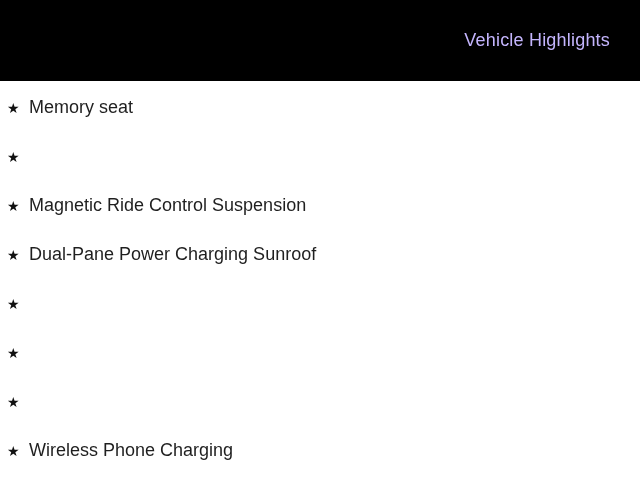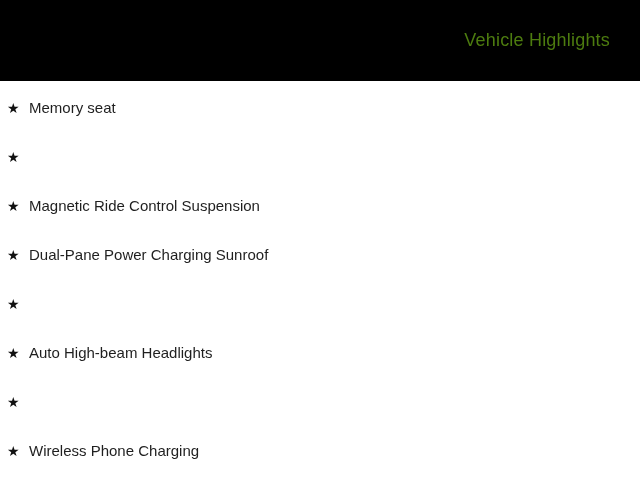--- a/index.html
+++ b/index.html
@@ -19,21 +19,21 @@
   .header {
     height: 81px;
     background: #000000;
     display: flex;
     align-items: center;
     justify-content: flex-end;
     padding-right: 30px;
     box-sizing: border-box;
   }
   .header-title {
-    color: #4d7c0f;
+    color: #c4b5fd;
     font-size: 18px;
     letter-spacing: 0.2px;
   }
   .highlights-list {
     padding-top: 2px;
   }
   .highlight-row {
     height: 49px;
     display: flex;
     align-items: center;
@@ -43,21 +43,21 @@
   .star {
     font-size: 14px;
     width: 15px;
     color: #111111;
     line-height: 1;
     margin-right: 7px;
     text-align: left;
     flex: 0 0 auto;
   }
   .label {
-    font-size: 15px;
+    font-size: 18px;
     color: #1f1f1f;
     line-height: 1.2;
     white-space: nowrap;
   }
 </style>
 </head>
 <body>
 
 <div class="page">
 
@@ -85,21 +85,20 @@
       <span class="star">★</span>
       <span class="label">Dual-Pane Power Charging Sunroof</span>
     </div>
 
     <div class="highlight-row">
       <span class="star">★</span>
     </div>
 
     <div class="highlight-row">
       <span class="star">★</span>
-      <span class="label">Auto High-beam Headlights</span>
     </div>
 
     <div class="highlight-row">
       <span class="star">★</span>
     </div>
 
     <div class="highlight-row">
       <span class="star">★</span>
       <span class="label">Wireless Phone Charging</span>
     </div>

